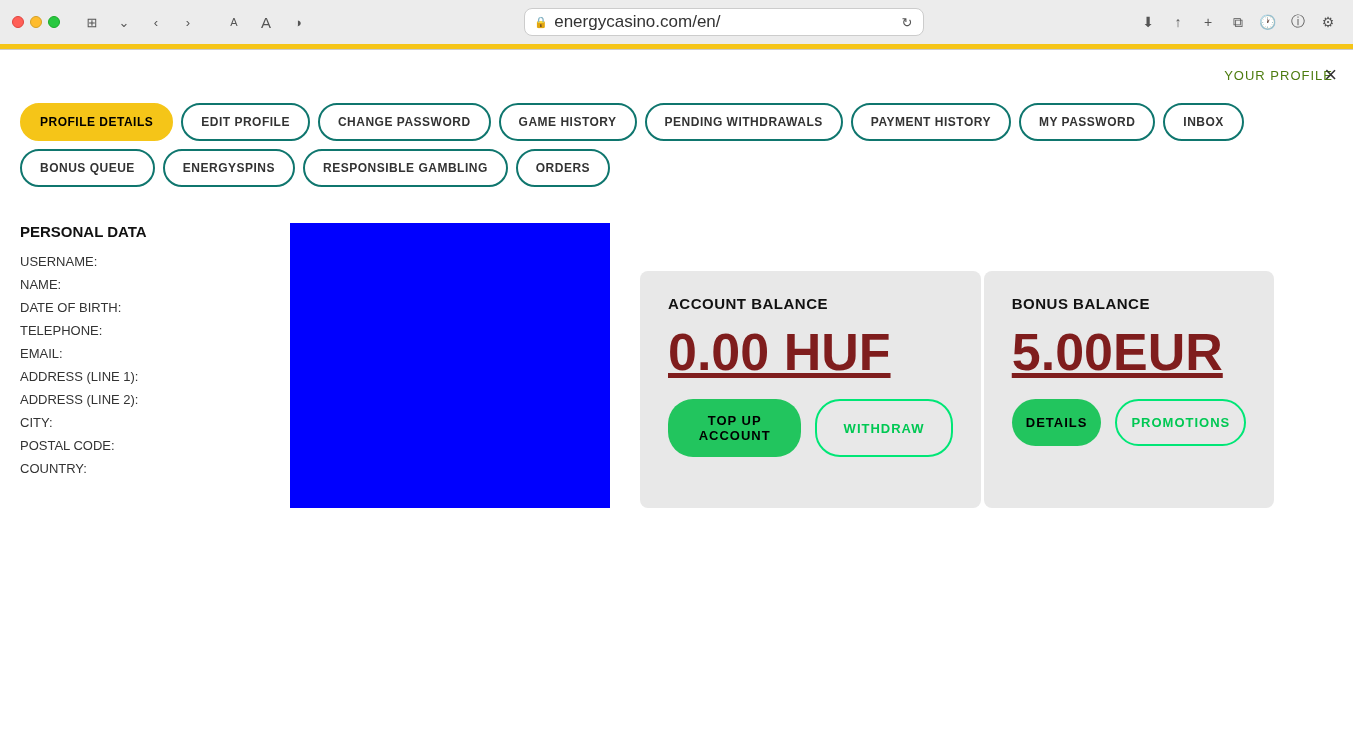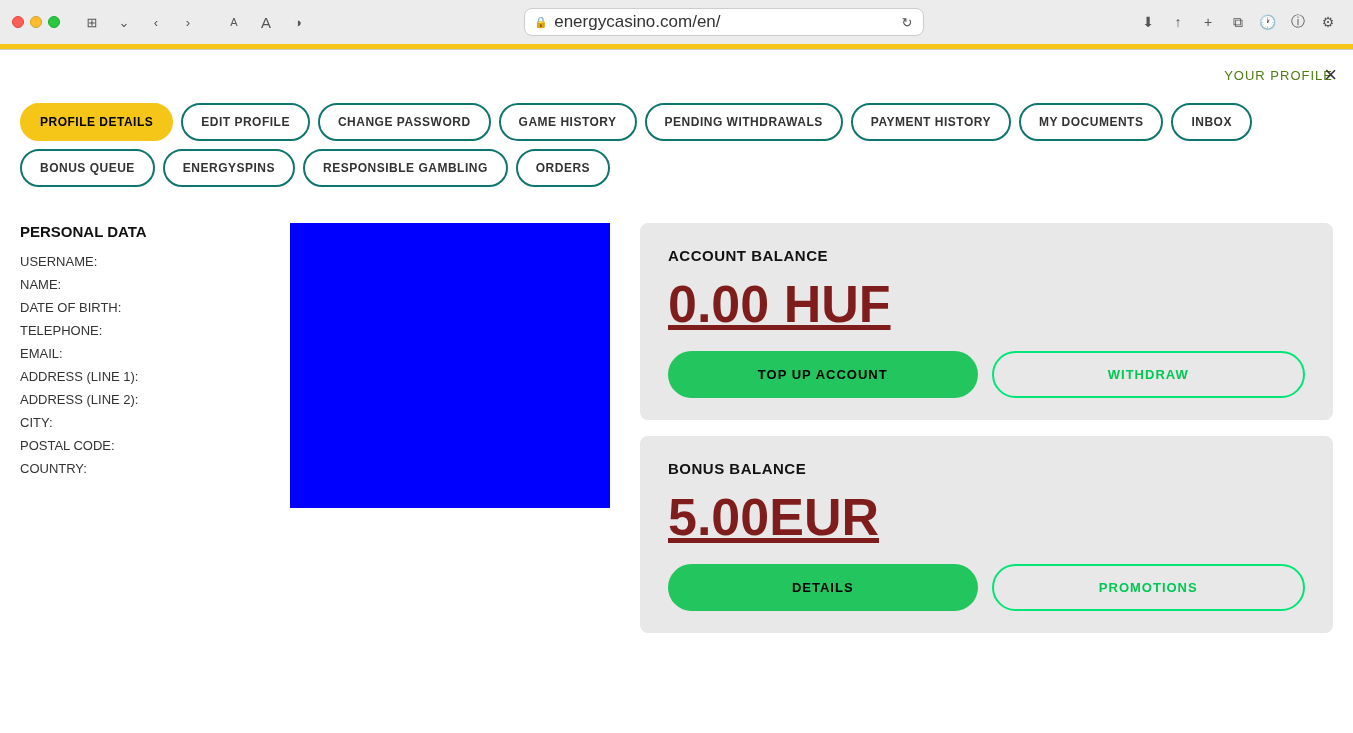--- a/index.html
+++ b/index.html
@@ -186,22 +186,22 @@
     .profile-image-box {
       width: 320px;
       height: 285px;
       background: #0000ff;
     }
 
     
     .balance-panel {
       flex: 1;
       display: flex;
-      flex-direction: column;
-      gap: 16px;
+      gap: 3px;
+      margin-top: 48px;
     }
     .balance-card {
       background: #e8e8e8;
       border-radius: 8px;
       padding: 24px 28px 22px;
     }
     .balance-card-title {
       font-size: 15px;
       font-weight: 800;
       color: #111;
@@ -294,21 +294,21 @@
 
   <div class="close-btn">×</div>
 
   <div class="nav-tabs">
     <div class="nav-tab active">PROFILE DETAILS</div>
     <div class="nav-tab">EDIT PROFILE</div>
     <div class="nav-tab">CHANGE PASSWORD</div>
     <div class="nav-tab">GAME HISTORY</div>
     <div class="nav-tab">PENDING WITHDRAWALS</div>
     <div class="nav-tab">PAYMENT HISTORY</div>
-    <div class="nav-tab">MY DOCUMENTS</div>
+    <div class="nav-tab">MY PASSWORD</div>
     <div class="nav-tab">INBOX</div>
     <div class="nav-tab">BONUS QUEUE</div>
     <div class="nav-tab">ENERGYSPINS</div>
     <div class="nav-tab">RESPONSIBLE GAMBLING</div>
     <div class="nav-tab">ORDERS</div>
   </div>
 
   <div class="main-area">
 
     <div class="personal-data-panel">

